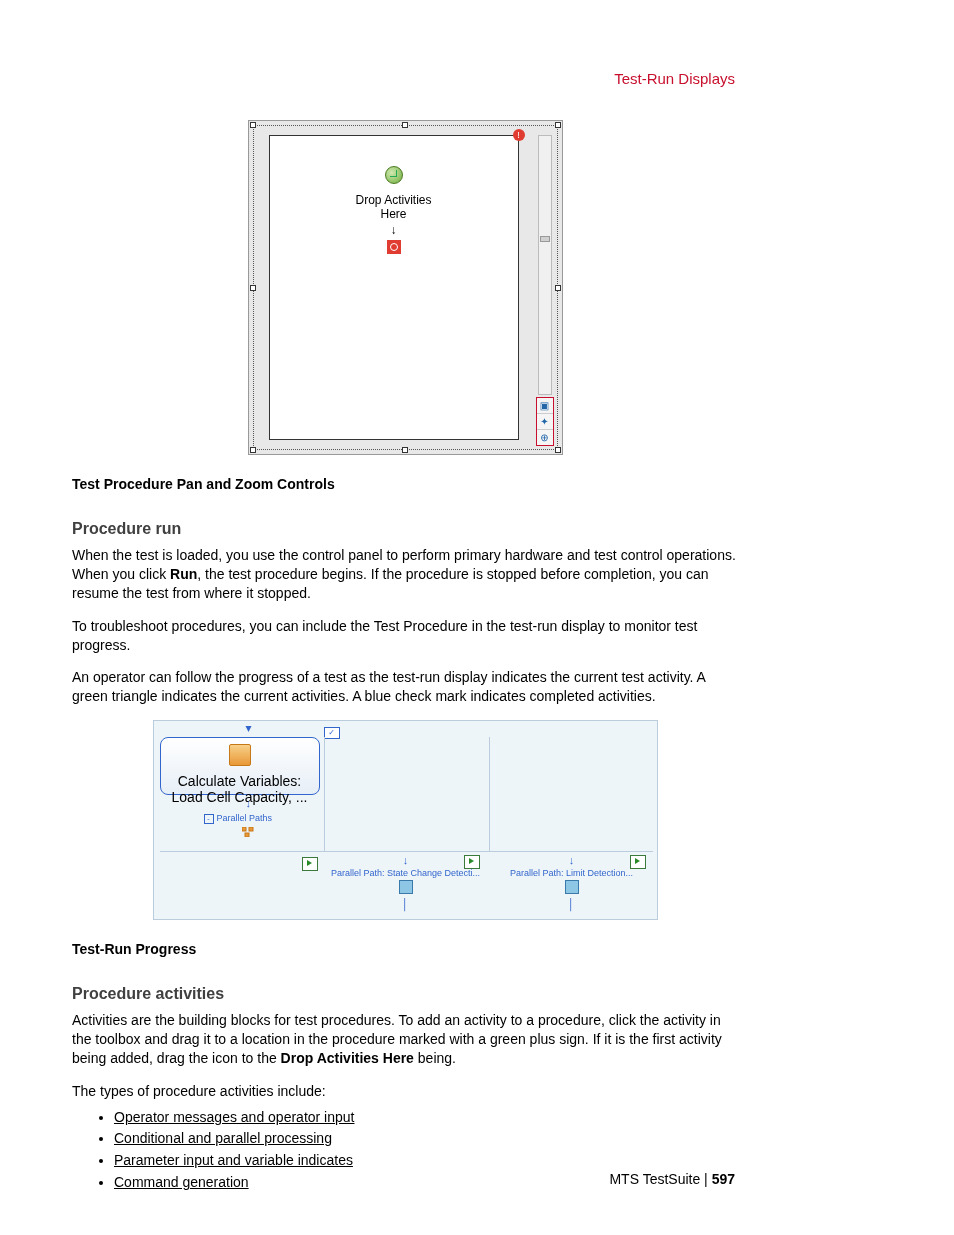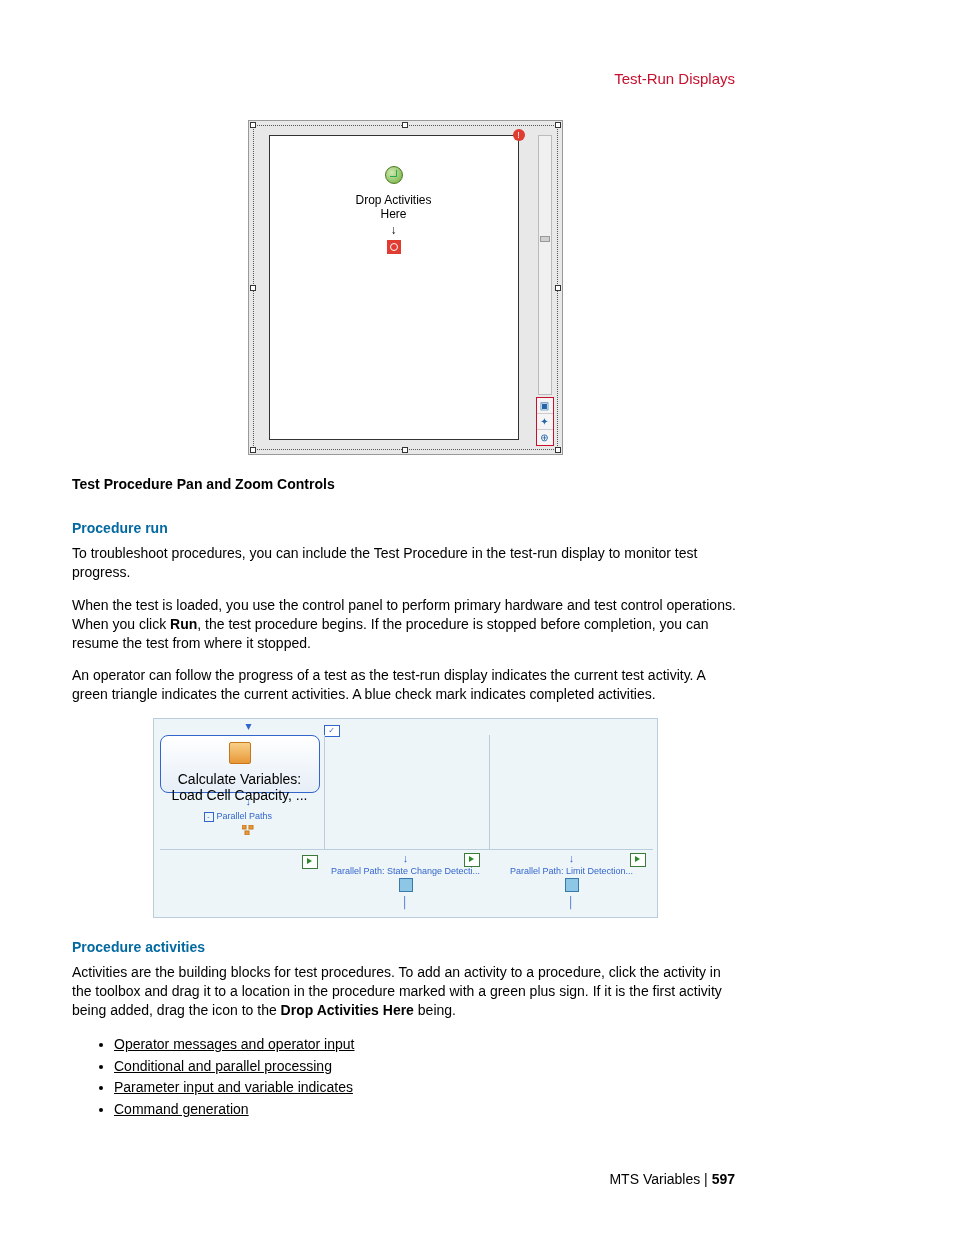--- a/index.html
+++ b/index.html
@@ -145,23 +145,23 @@
     color: #2266aa;
   }
   .side-btn:last-child { border-bottom: none; }
 
   .caption {
     font-weight: bold;
     margin: 18px 0 28px;
     font-size: 14px;
   }
   .h-red {
-    color: #0369a1;
+    color: #404040;
     font-weight: bold;
-    font-size: 14px;
+    font-size: 16px;
     margin: 18px 0 8px;
   }
   .para {
     line-height: 1.35;
     margin: 0 0 14px;
     font-size: 14px;
   }
 
   
   .figure2-wrap {
@@ -339,24 +339,24 @@
         <div class="side-btn">▣</div>
         <div class="side-btn">✦</div>
         <div class="side-btn">⊕</div>
       </div>
     </div>
   </div>
 
   <div class="caption">Test Procedure Pan and Zoom Controls</div>
 
   <div class="h-red">Procedure run</div>
-  <p class="para">To troubleshoot procedures, you can include the Test Procedure in the test-run display to monitor test progress.</p>
   <p class="para">
     <span>When the test is loaded, you use the control panel to perform primary hardware and test control operations. When you click </span><b>Run</b><span>, the test procedure begins. If the procedure is stopped before completion, you can resume the test from where it stopped.</span>
   </p>
+  <p class="para">To troubleshoot procedures, you can include the Test Procedure in the test-run display to monitor test progress.</p>
   <p class="para">An operator can follow the progress of a test as the test-run display indicates the current test activity. A green triangle indicates the current activities. A blue check mark indicates completed activities.</p>
 
   <div class="figure2-wrap">
     <div class="figure2">
       <div class="f2-top-arrow">▾</div>
       <div class="f2-check">✓</div>
       <div class="f2-calc-box">
         <span class="f2-calc-icon"></span>
         <div class="f2-calc-label">Calculate Variables: Load Cell Capacity, ...</div>
       </div>
@@ -392,28 +392,30 @@
       <div class="f2-col" style="left:338px">
         <div class="arr">↓</div>
         <div style="position:absolute;right:6px;top:0"><span class="f2-play"></span></div>
         <div class="lbl">Parallel Path: Limit Detection...</div>
         <span class="sub-icon"></span>
         <div class="arr" style="margin-top:2px">│</div>
       </div>
     </div>
   </div>
 
+  <div class="caption">Test-Run Progress</div>
 
   <div class="h-red">Procedure activities</div>
   <p class="para">
     <span>Activities are the building blocks for test procedures. To add an activity to a procedure, click the activity in the toolbox and drag it to a location in the procedure marked with a green plus sign. If it is the first activity being added, drag the icon to the </span><b>Drop Activities Here</b><span> being.</span>
   </p>
+  <p class="para" style="margin-bottom:6px">The types of procedure activities include:</p>
   <ul class="bullets">
     <li>Operator messages and operator input</li>
     <li>Conditional and parallel processing</li>
     <li>Parameter input and variable indicates</li>
     <li>Command generation</li>
   </ul>
 
   <div class="footer">
-    <span>MTS Variables</span><span> | </span><b>597</b>
+    <span>MTS TestSuite</span><span> | </span><b>597</b>
   </div>
 </div>
 
 </body></html>

